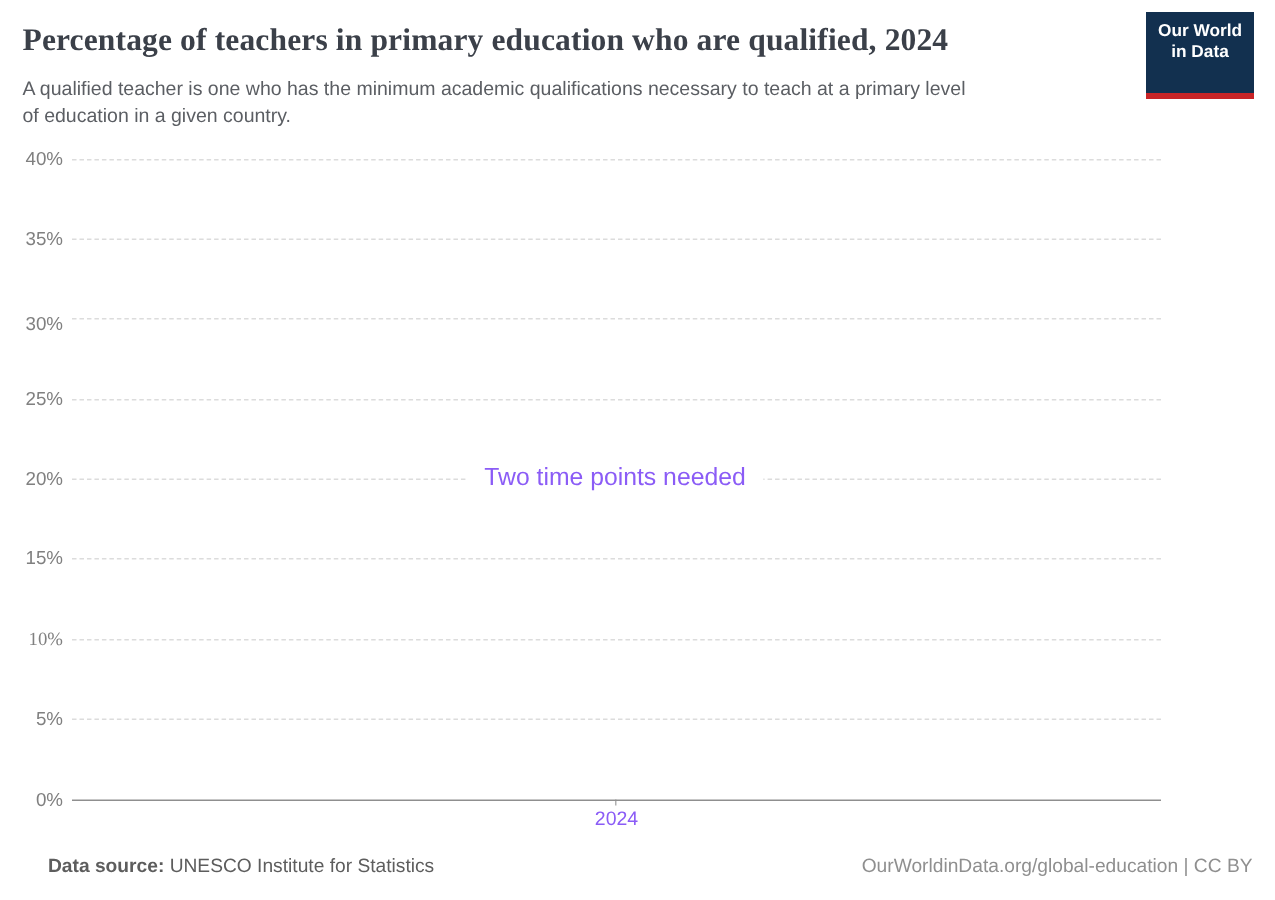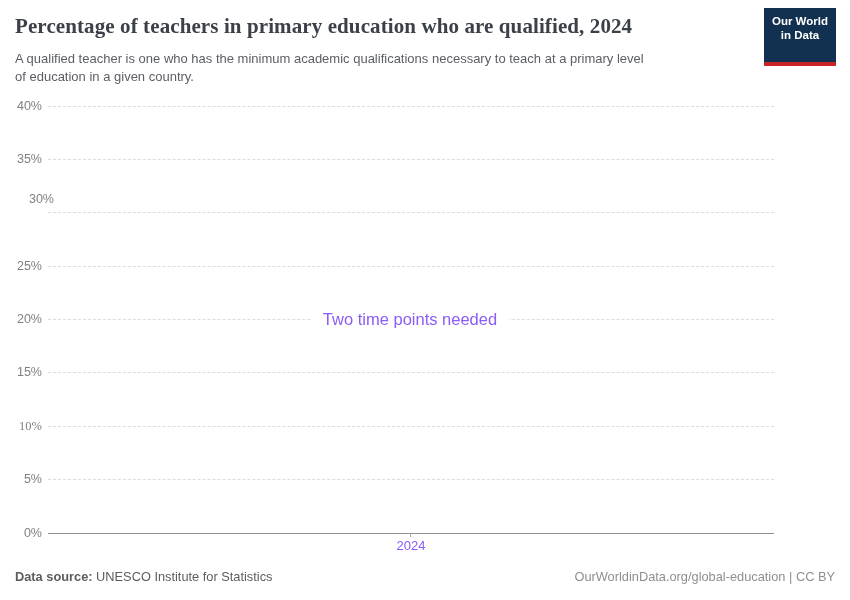--- a/index.html
+++ b/index.html
@@ -104,21 +104,21 @@
     position: absolute;
     left: 15px;
     right: 15px;
     top: 569px;
     display: flex;
     justify-content: space-between;
     align-items: baseline;
     font-size: 12.8px;
   }
   .source { color: #5d5d5d; }
-  .source .bold { font-weight: 700; }
+  .source .bold { font-weight: 700; margin-left: 17px; }
   .license {
     color: #8f8f8f;
     text-decoration: none;
     cursor: pointer;
     margin-left: 16px;
   }
 </style>
 </head>
 <body>
 
@@ -138,21 +138,21 @@
 
   <div class="plot">
 
     <div class="x-tick-mark"></div>
     <div class="x-tick-label">2024</div>
   <div class="gridline" style="top: 105.5px;"></div>
       <div class="ytick" style="top: 97.5px;">40%</div>
       <div class="gridline" style="top: 158.875px;"></div>
       <div class="ytick" style="top: 150.875px;">35%</div>
       <div class="gridline" style="top: 212.25px;"></div>
-      <div class="ytick" style="top: 191px; margin-left: 12px;">30%</div>
+      <div class="ytick" style="top: 208px;">30%</div>
       <div class="gridline" style="top: 265.625px;"></div>
       <div class="ytick" style="top: 257.625px;">25%</div>
       <div class="gridline" style="top: 319px;"></div>
       <div class="ytick" style="top: 311px;">20%</div>
       <div class="gridline" style="top: 372.375px;"></div>
       <div class="ytick" style="top: 364.375px;">15%</div>
       <div class="gridline" style="top: 425.75px;"></div>
       <div class="ytick" style="top: 417.75px; font-family: Liberation Serif, serif;">10%</div>
       <div class="gridline" style="top: 479.125px;"></div>
       <div class="ytick" style="top: 471.125px;">5%</div>

